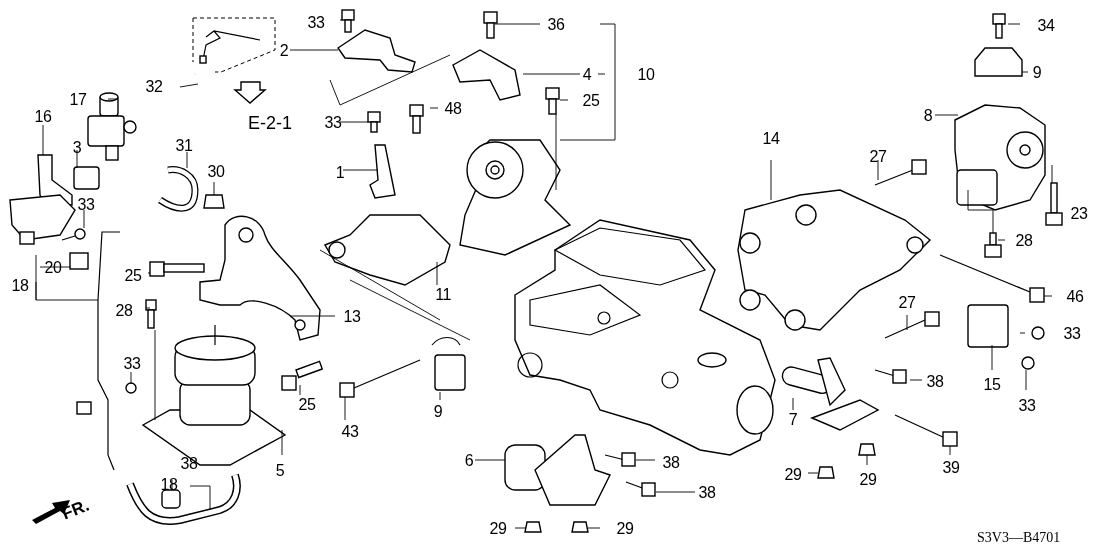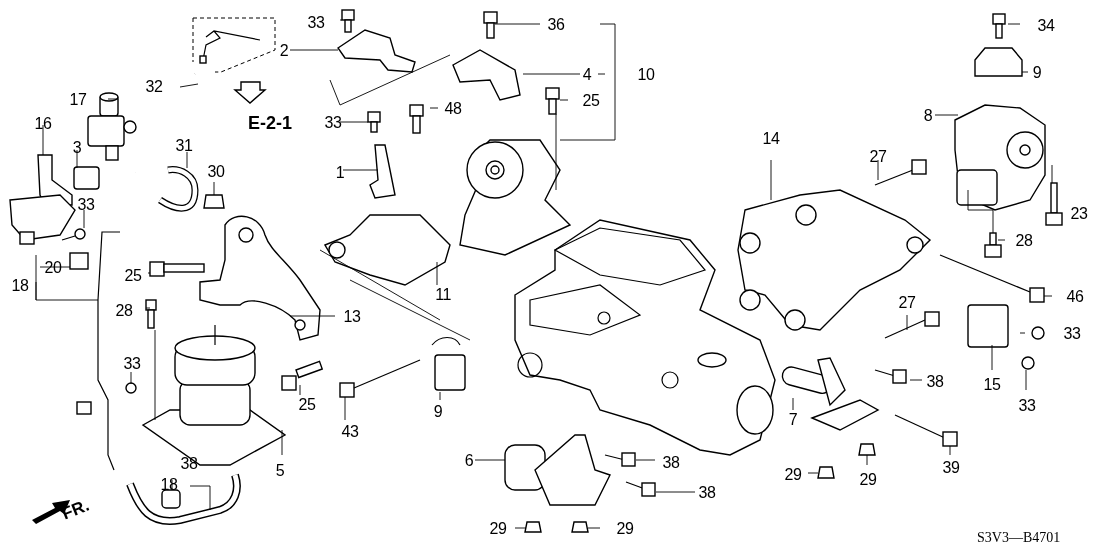--- a/index.html
+++ b/index.html
@@ -5,21 +5,21 @@
   html,body{margin:0;padding:0;background:#fff;}
   #stage{position:relative;width:1108px;height:553px;overflow:hidden;background:#fff;
     font-family:"Liberation Sans",sans-serif;}
   svg#art{position:absolute;left:0;top:0;}
   .ln{stroke:#000;stroke-width:1.2;fill:none;}
   .lt{stroke:#000;stroke-width:0.9;fill:none;}
   .pf{stroke:#000;stroke-width:1.4;fill:#fff;}
   .dash{stroke:#000;stroke-width:1;fill:none;stroke-dasharray:4 3;}
   .callout{position:absolute;font-size:16px;line-height:17px;color:#000;white-space:nowrap;
     transform:translate(-50%,-50%);letter-spacing:-0.5px;}
-  .ref{position:absolute;font-weight:bold;font-size:18px;left:248px;top:113px;color:#000;}
+  .ref{position:absolute;font-weight:normal;font-size:18px;left:248px;top:113px;color:#000;}
   .fr{position:absolute;left:62px;top:500px;font-weight:bold;font-size:17px;transform:rotate(-22deg);}
   .code{position:absolute;left:977px;top:530px;font-family:"Liberation Serif",serif;font-size:14px;color:#000;}
 </style>
 </head>
 <body>
 
 <div id="stage">
 <svg id="art" width="1108" height="553" viewBox="0 0 1108 553">
 
   <g>
@@ -304,21 +304,21 @@
 <div class="callout" style="left:469px;top:460px">6</div>
 <div class="callout" style="left:793px;top:419px">7</div>
 <div class="callout" style="left:928px;top:115px">8</div>
 <div class="callout" style="left:1037px;top:72px">9</div>
 <div class="callout" style="left:646px;top:74px">10</div>
 <div class="callout" style="left:443px;top:294px">11</div>
 <div class="callout" style="left:438px;top:411px">9</div>
 <div class="callout" style="left:352px;top:316px">13</div>
 <div class="callout" style="left:771px;top:138px">14</div>
 <div class="callout" style="left:992px;top:384px">15</div>
-<div class="callout" style="left:43px;top:123px">16</div>
+<div class="callout" style="left:43px;top:116px">16</div>
 <div class="callout" style="left:78px;top:99px">17</div>
 <div class="callout" style="left:20px;top:285px">18</div>
 <div class="callout" style="left:169px;top:484px">18</div>
 <div class="callout" style="left:53px;top:267px">20</div>
 <div class="callout" style="left:189px;top:463px">38</div>
 <div class="callout" style="left:591px;top:100px">25</div>
 <div class="callout" style="left:1079px;top:213px">23</div>
 <div class="callout" style="left:1024px;top:240px">28</div>
 <div class="callout" style="left:133px;top:275px">25</div>
 <div class="callout" style="left:307px;top:404px">25</div>

